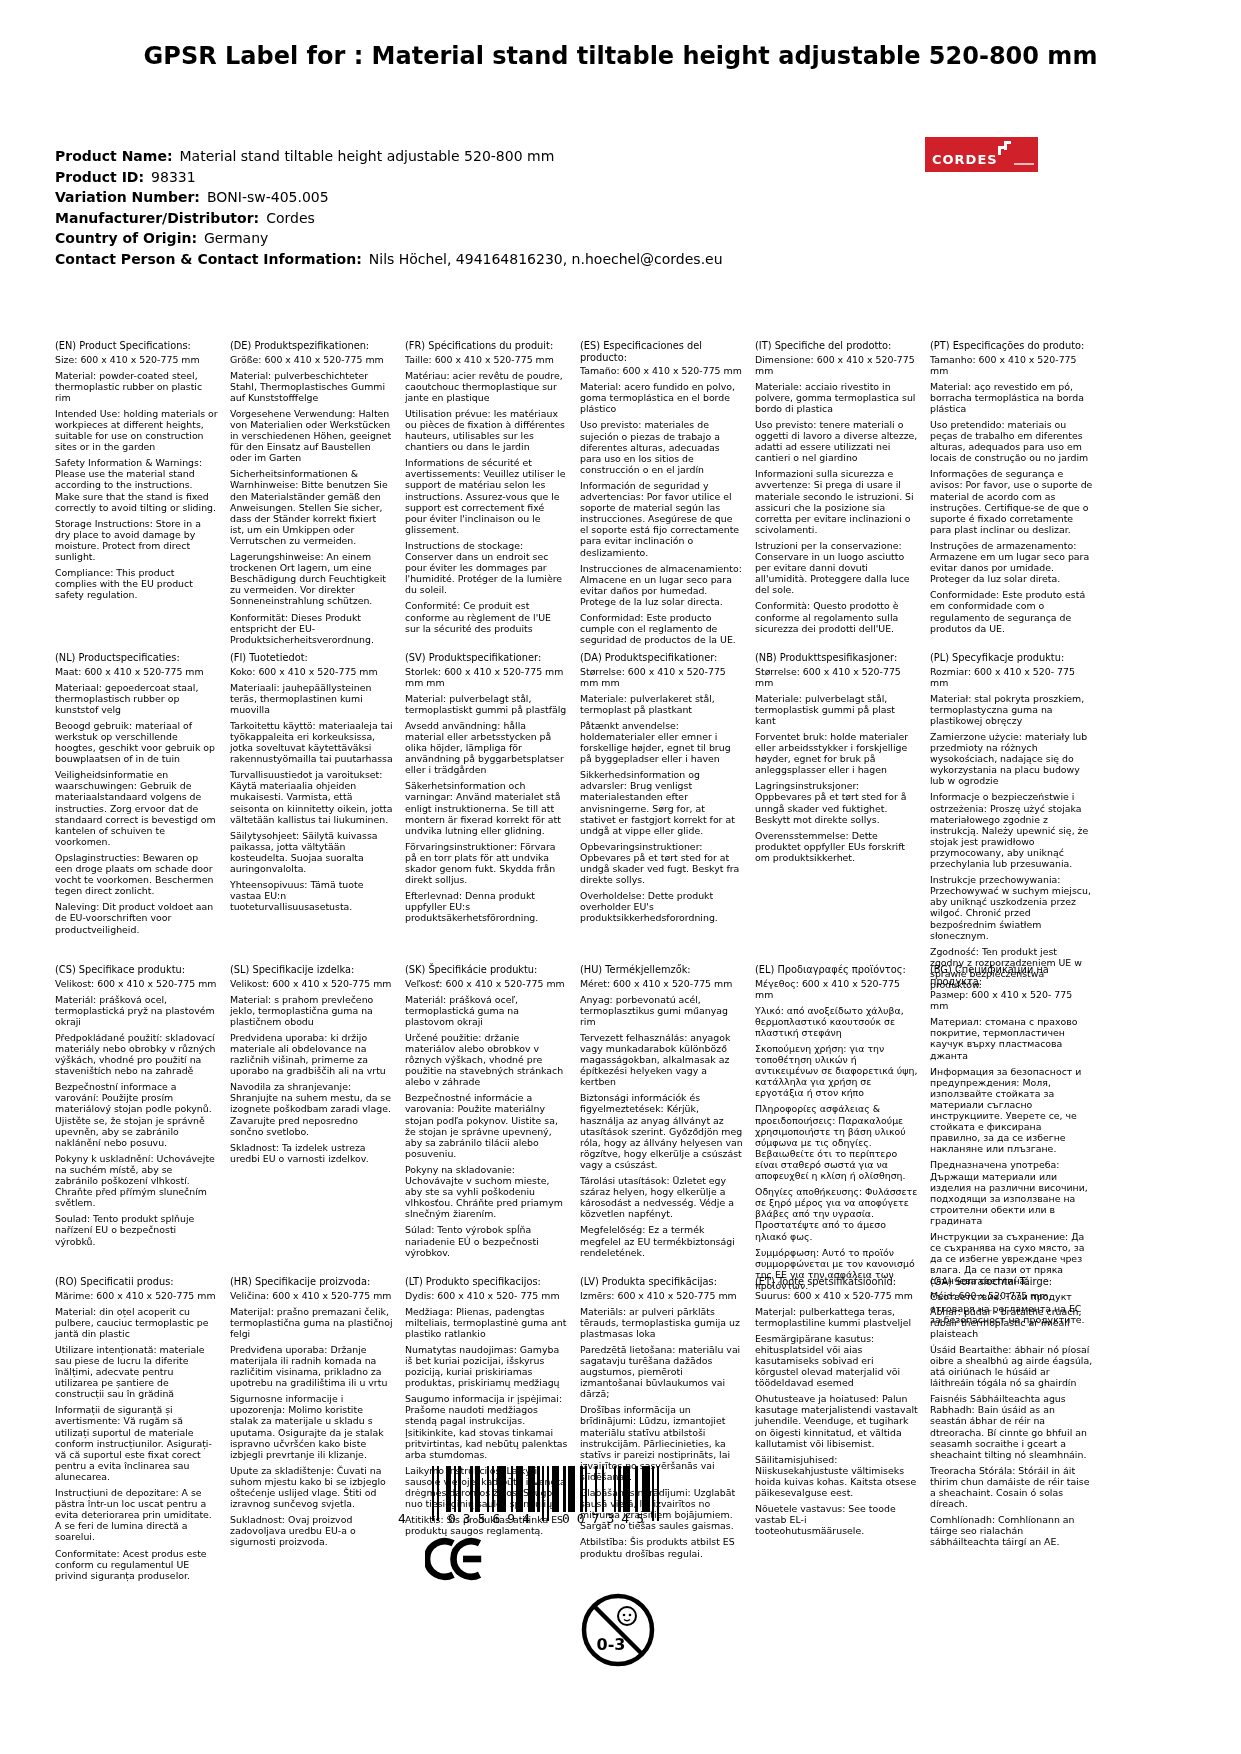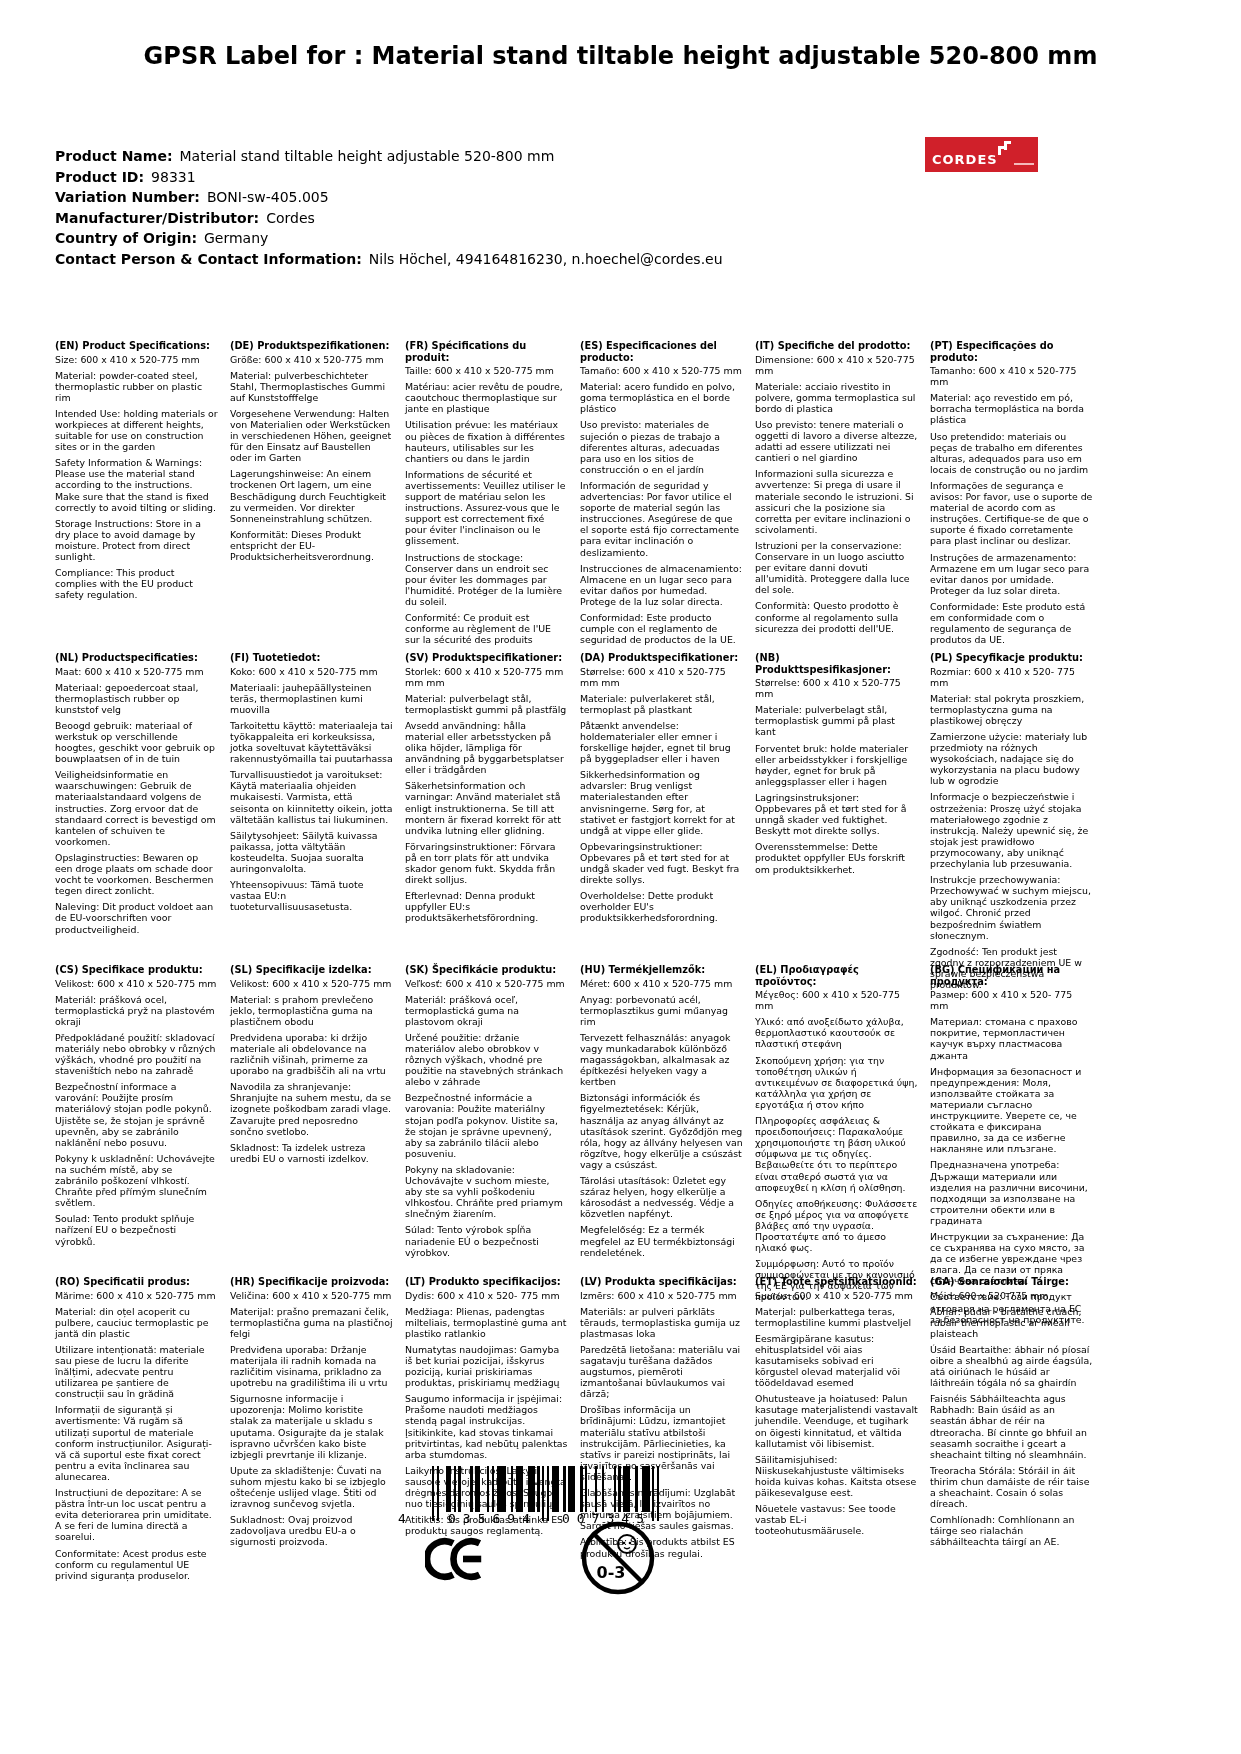--- a/index.html
+++ b/index.html
@@ -12,31 +12,31 @@
   .pi-label{font-weight:bold;margin-right:7px;}
   .logo{position:absolute;left:925px;top:137px;width:113px;height:35px;background:#d0202a;}
   .logo-text{position:absolute;left:7px;bottom:5px;color:#fff;font-weight:bold;
              font-size:13px;letter-spacing:1px;}
   .logo-icon{position:absolute;right:26px;top:3px;}
   .logo-tagline{position:absolute;right:4px;bottom:7px;width:20px;height:2px;background:#f4b9bb;}
   .lang-grid{position:absolute;left:55px;top:340px;display:grid;
              grid-template-columns:repeat(6,163px);column-gap:12px;
              grid-template-rows:repeat(4,312px);grid-auto-flow:column;}
   .lang-block{overflow:visible;}
-  .lang-heading{font-size:9.8px;font-weight:bold;margin:0 0 2px 0;line-height:1.18;}
+  .lang-heading{font-size:9.8px;font-weight:normal;margin:0 0 2px 0;line-height:1.18;}
   .lp{font-size:9.4px;line-height:1.18;margin:0 0 5px 0;}
   .barcode{position:absolute;left:432px;top:1466px;width:228px;}
   .bars{display:flex;align-items:flex-start;width:228px;}
   .mod{width:2.4px;flex:none;}
   .bc-num{position:absolute;font-family:"DejaVu Sans Mono",monospace;font-size:13px;white-space:nowrap;}
   .bc-first{left:-34px;top:45px;}
   .bc-left{left:16px;top:45px;letter-spacing:7px;}
   .bc-right{left:130px;top:45px;letter-spacing:7px;}
   .ce{position:absolute;left:425px;top:1537px;}
-  .age{position:absolute;left:578px;top:1518px;}
+  .age{position:absolute;left:578px;top:1590px;}
 </style>
 </head>
 <body>
 
 <div class="page">
 
   <h1 class="title">GPSR Label for : Material stand tiltable height adjustable 520-800 mm</h1>
 
   <div class="logo" style="background: rgb(208, 32, 42);">
     <span class="logo-text">CORDES</span>
@@ -120,20 +120,21 @@
         <p class="lp">Informații de siguranță și avertismente: Vă rugăm să utilizați suportul de materiale conform instrucțiunilor. Asigurați-vă că suportul este fixat corect pentru a evita înclinarea sau alunecarea.</p>
         <p class="lp">Instrucțiuni de depozitare: A se păstra într-un loc uscat pentru a evita deteriorarea prin umiditate. A se feri de lumina directă a soarelui.</p>
         <p class="lp">Conformitate: Acest produs este conform cu regulamentul UE privind siguranța produselor.</p>
       </section>
 
     <section class="lang-block">
       <h2 class="lang-heading">(DE) Produktspezifikationen:</h2>
     <p class="lp">Größe: 600 x 410 x 520-775 mm</p>
         <p class="lp">Material: pulverbeschichteter Stahl, Thermoplastisches Gummi auf Kunststofffelge</p>
         <p class="lp">Vorgesehene Verwendung: Halten von Materialien oder Werkstücken in verschiedenen Höhen, geeignet für den Einsatz auf Baustellen oder im Garten</p>
+        <p class="lp">Sicherheitsinformationen &amp; Warnhinweise: Bitte benutzen Sie den Materialständer gemäß den Anweisungen. Stellen Sie sicher, dass der Ständer korrekt fixiert ist, um ein Umkippen oder Verrutschen zu vermeiden.</p>
         <p class="lp">Lagerungshinweise: An einem trockenen Ort lagern, um eine Beschädigung durch Feuchtigkeit zu vermeiden. Vor direkter Sonneneinstrahlung schützen.</p>
         <p class="lp">Konformität: Dieses Produkt entspricht der EU-Produktsicherheitsverordnung.</p>
       </section>
 
     <section class="lang-block">
       <h2 class="lang-heading">(FI) Tuotetiedot:</h2>
     <p class="lp">Koko: 600 x 410 x 520-775 mm</p>
         <p class="lp">Materiaali: jauhepäällysteinen teräs, thermoplastinen kumi muovilla</p>
         <p class="lp">Tarkoitettu käyttö: materiaaleja tai työkappaleita eri korkeuksissa, jotka soveltuvat käytettäväksi rakennustyömailla tai puutarhassa</p>
         <p class="lp">Turvallisuustiedot ja varoitukset: Käytä materiaalia ohjeiden mukaisesti. Varmista, että seisonta on kiinnitetty oikein, jotta vältetään kallistus tai liukuminen.</p>

